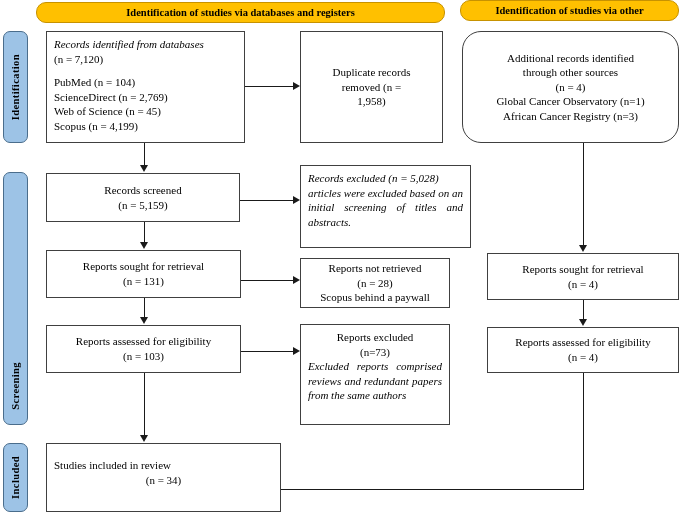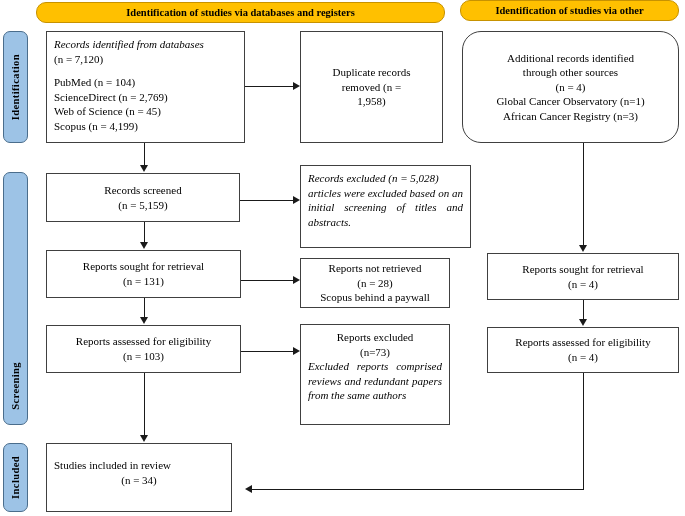--- a/index.html
+++ b/index.html
@@ -227,18 +227,18 @@
   <div class="conn h" style="left:241px; top:351px; width:52px;"></div>
   <div class="arrow right" style="left:293px; top:347px;"></div>
 
   <div class="conn v" style="left:144px; top:373px; height:63px;"></div>
   <div class="arrow down" style="left:140px; top:435px;"></div>
 
   <div class="conn v" style="left:583px; top:373px; height:117px;"></div>
   <div class="conn h" style="left:252px; top:489px; width:332px;"></div>
   <div class="arrow left" style="left:245px; top:485px;"></div>
 
-  <div class="box" style="left:46px; top:443px; width:186px; height:69px; display:block; padding-top:14px;">
+  <div class="box" style="left:46px; top:443px; width:235px; height:69px; display:block; padding-top:14px;">
     <span class="line">Studies included in review</span>
     <span class="ctr">(n = 34)</span>
   </div>
 
 </div>
 
 </body></html>

